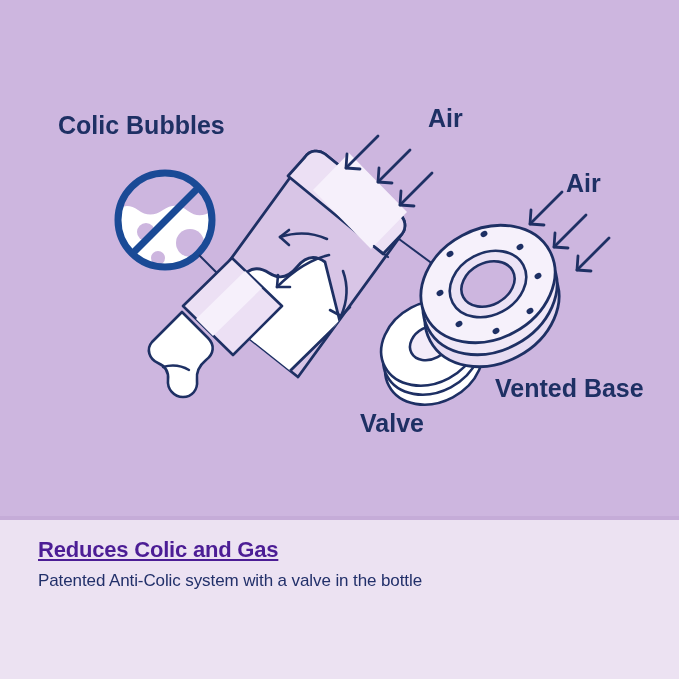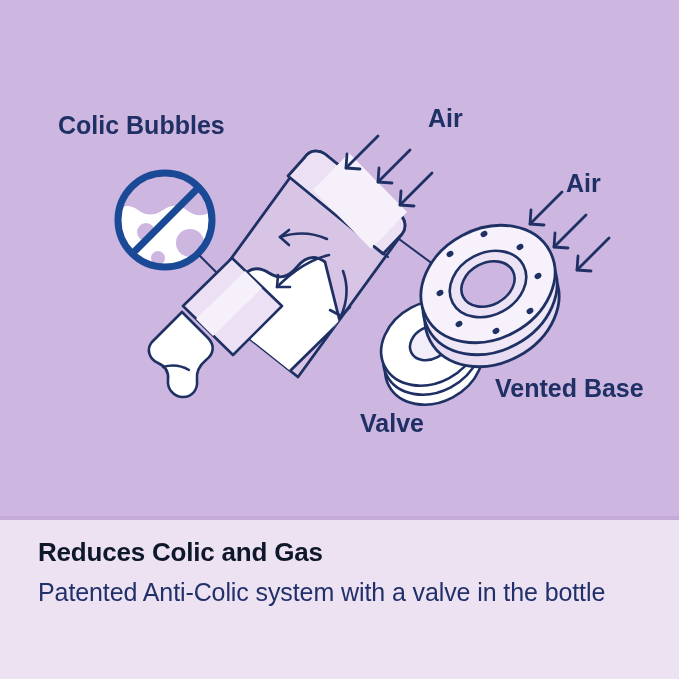--- a/index.html
+++ b/index.html
@@ -54,30 +54,31 @@
     fill: #1e3064;
   }
   .caption-block {
     position: absolute;
     left: 38px;
     top: 538px;
     width: 620px;
   }
   .caption-title {
     font-family: "Liberation Sans", sans-serif;
-    font-size: 26px;
+    font-size: 22px;
     font-weight: bold;
-    color: #0f172a;
+    color: #4c1d95;
     letter-spacing: -0.2px;
     margin: 0 0 6px 0;
     line-height: 1.1;
+    text-decoration: underline;
   }
   .caption-body {
     font-family: "Liberation Sans", sans-serif;
-    font-size: 25px;
+    font-size: 17px;
     color: #22306a;
     line-height: 1.52;
     margin: 0;
     letter-spacing: -0.1px;
   }
 </style>
 </head>
 <body>
 
 <div id="page">

